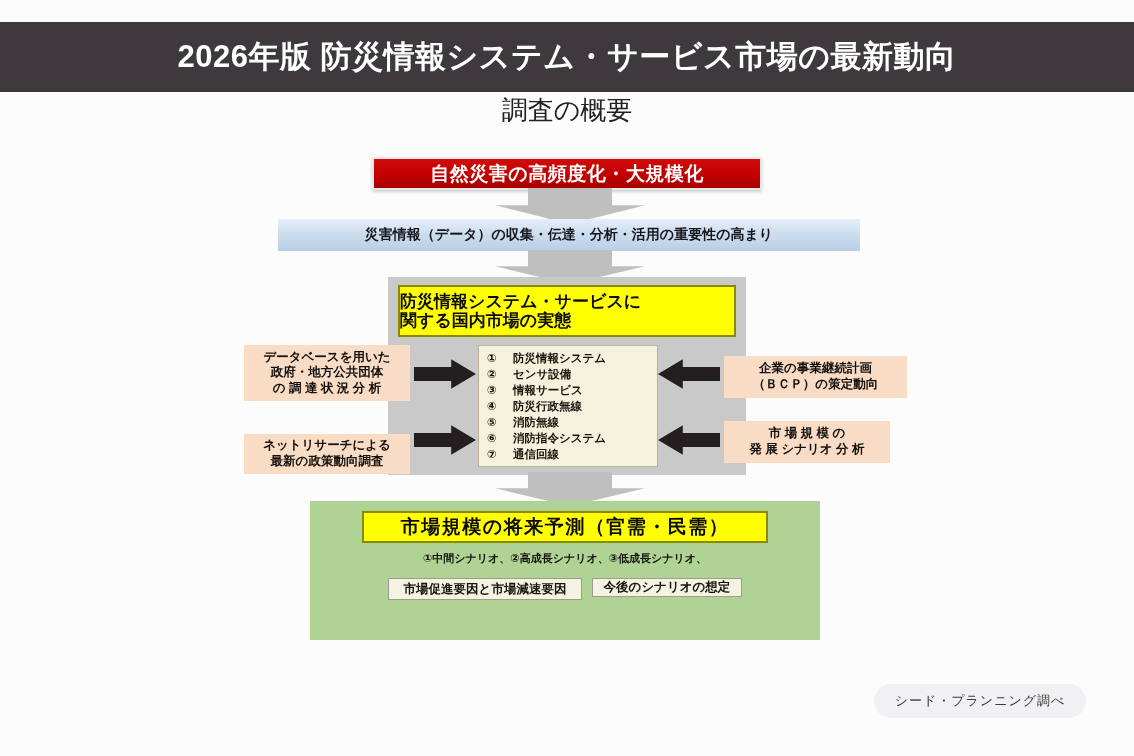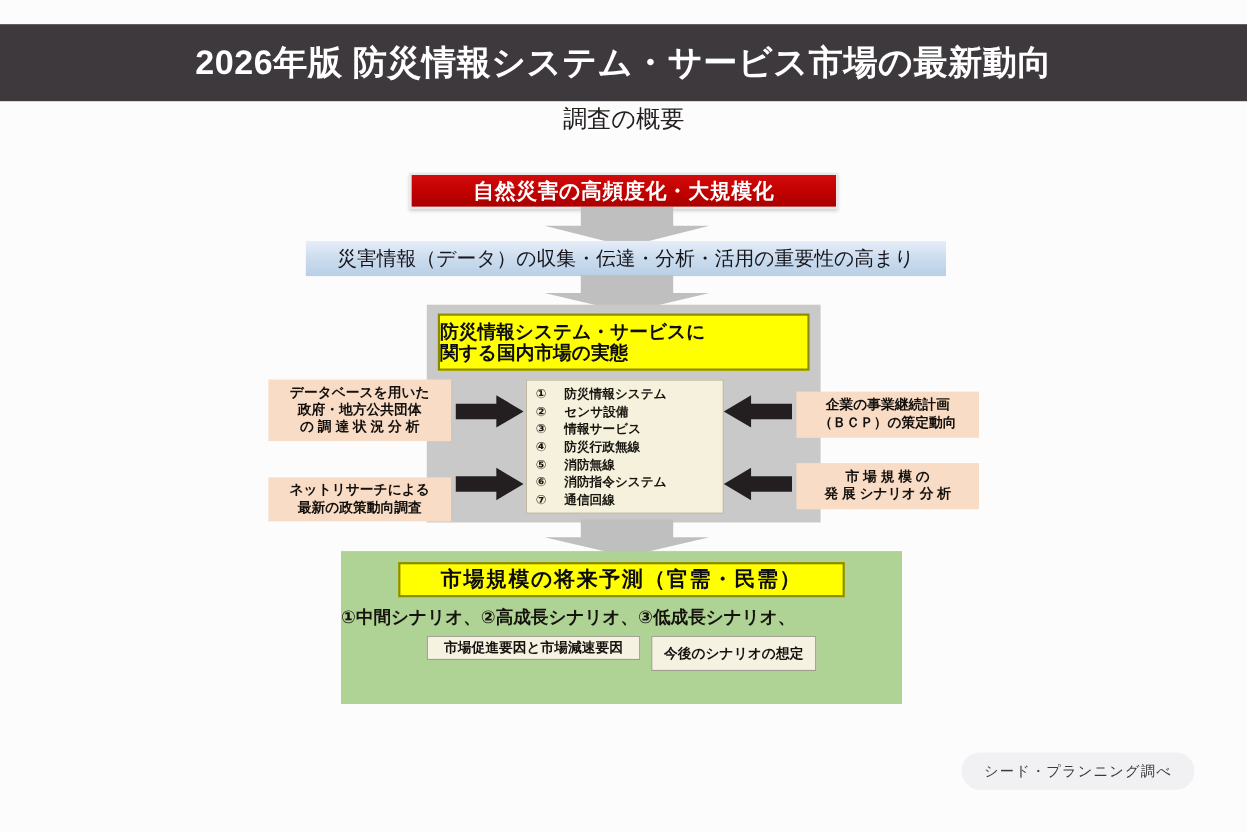--- a/index.html
+++ b/index.html
@@ -33,21 +33,21 @@
     font-weight: bold;
     letter-spacing: 0.5px;
     white-space: nowrap;
   }
 
   .subtitle {
     position: absolute;
     left: 0; top: 93px;
     width: 1134px;
     text-align: center;
-    font-size: 22px;
+    font-size: 26px;
     color: #23201f;
     font-weight: normal;
   }
 
   
   .stage {
     position: absolute;
     left: 0; top: 0;
     width: 1134px;
     height: 756px;
@@ -86,22 +86,22 @@
     position: absolute;
     left: 278px; top: 219px;
     width: 582px; height: 32px;
     background: linear-gradient(180deg, #e6eef8 0%, #cbdcee 50%, #b9cfe6 100%);
     display: flex;
     align-items: center;
     justify-content: center;
   }
   .box-blue span {
     color: #16161c;
-    font-size: 18px;
-    font-weight: normal;
+    font-size: 14px;
+    font-weight: bold;
     white-space: nowrap;
   }
 
   
   .gray-panel {
     position: absolute;
     left: 388px; top: 277px;
     width: 358px; height: 198px;
     background: #c9c9c9;
   }
@@ -160,21 +160,21 @@
     line-height: 1.25;
   }
   .box-peach span {
     font-size: 12.5px;
     font-weight: bold;
     color: #120f0c;
     white-space: nowrap;
   }
   .pl1 { left: 244px; top: 345px;  width: 166px; height: 56px; }
   .pl2 { left: 244px; top: 421px;  width: 166px; height: 40px; margin-top: 13px; }
-  .pr1 { left: 724px; top: 356px;  width: 166px; height: 42px; }
+  .pr1 { left: 724px; top: 356px;  width: 183px; height: 42px; }
   .pr2 { left: 724px; top: 421px;  width: 166px; height: 42px; }
 
   
   .arrow-blk {
     position: absolute;
     background: #231f20;
     width: 62px;
     height: 32px;
   }
   .arrow-right { clip-path: polygon(0% 28%, 60% 28%, 60% 4%, 100% 50%, 60% 96%, 60% 72%, 0% 72%); }
@@ -206,40 +206,41 @@
     font-size: 19px;
     font-weight: bold;
     color: #0d0d0d;
     letter-spacing: 1.5px;
     white-space: nowrap;
   }
   .scenario-line {
     position: absolute;
     left: 310px; top: 551px;
     width: 510px;
-    font-size: 16px;
+    text-align: center;
+    font-size: 11px;
     font-weight: bold;
     color: #16130f;
     white-space: nowrap;
   }
   .sub-bar {
     position: absolute;
     background: #f6f2e2;
     border: 1px solid #9f9d92;
     box-sizing: border-box;
     display: flex;
     align-items: center;
     justify-content: center;
     font-size: 12.5px;
     font-weight: bold;
     color: #16130f;
     white-space: nowrap;
   }
   .sb1 { left: 388px; top: 578px; width: 194px; height: 22px; }
-  .sb2 { left: 592px; top: 578px; width: 150px; height: 32px; }
+  .sb2 { left: 592px; top: 578px; width: 150px; height: 19px; }
   .sb3 { left: 388px; top: 610px; width: 354px; height: 22px; }
 
   
   .footer-pill {
     position: absolute;
     left: 874px; top: 684px;
     width: 212px; height: 34px;
     background: #f1f1f3;
     border-radius: 17px;
     display: flex;

